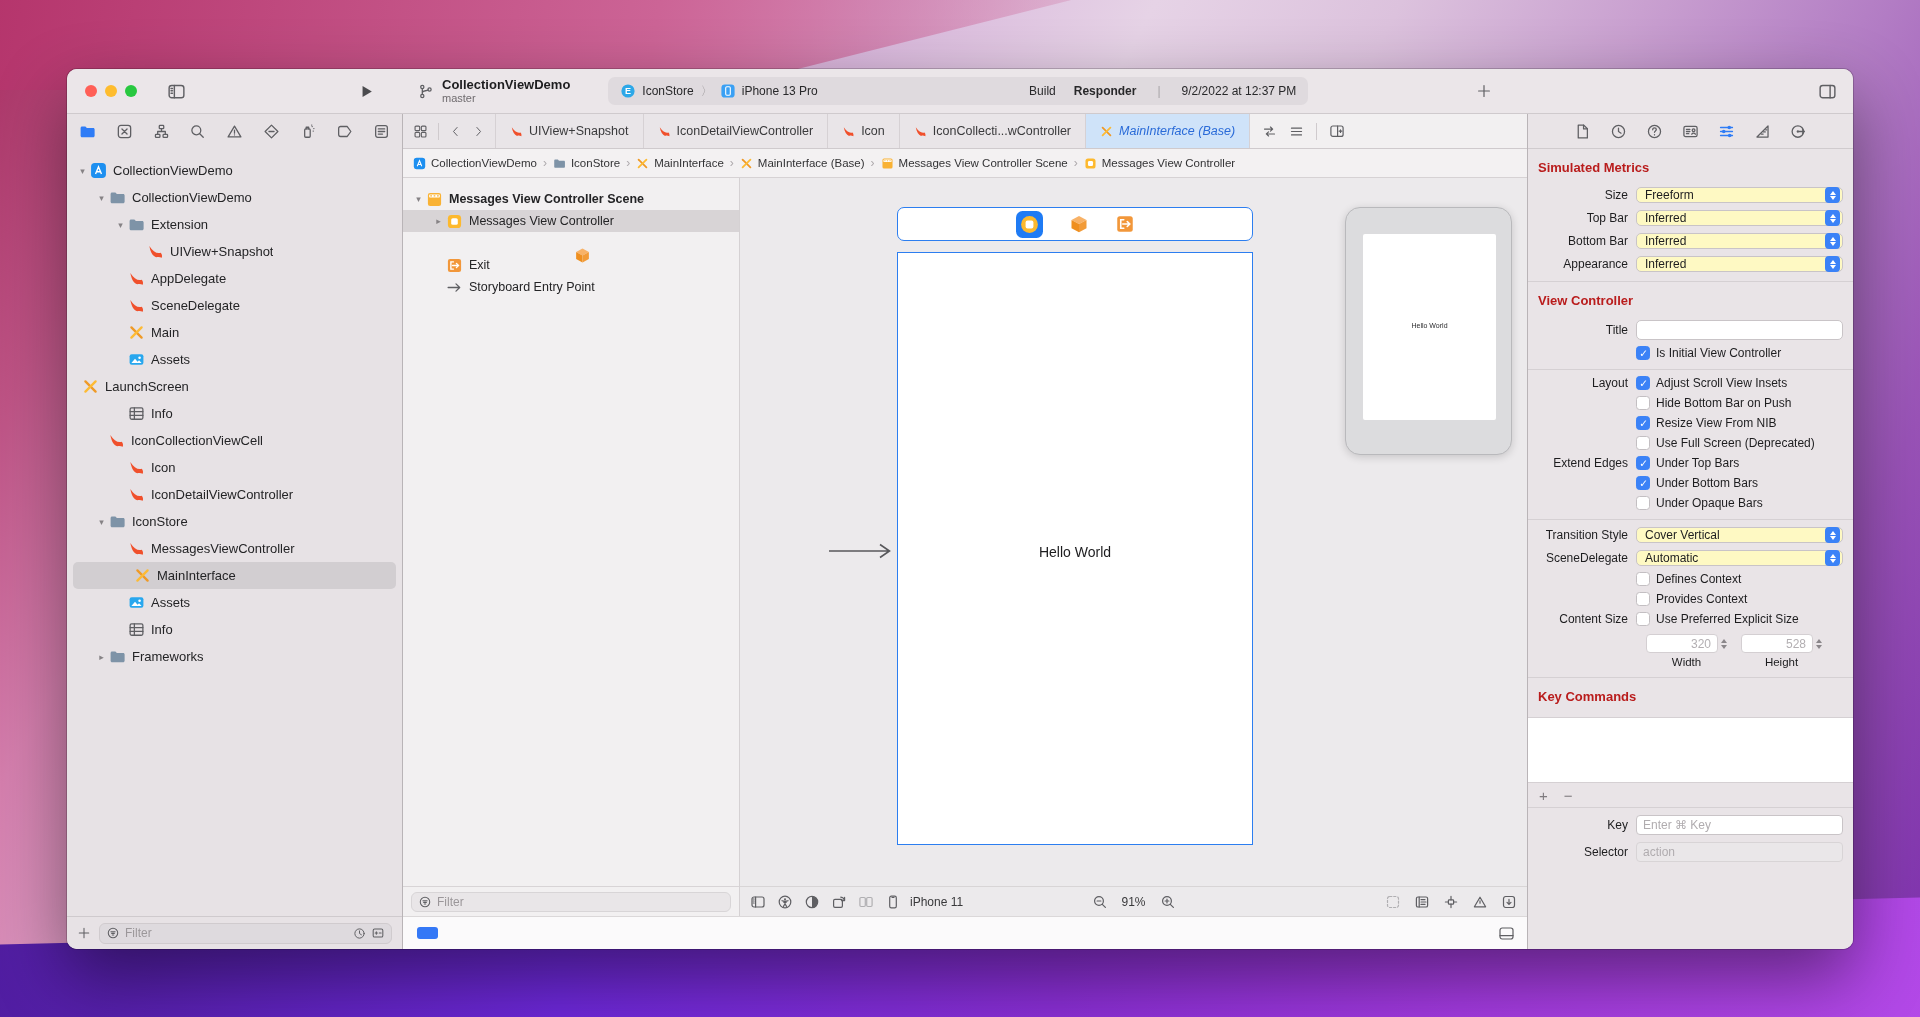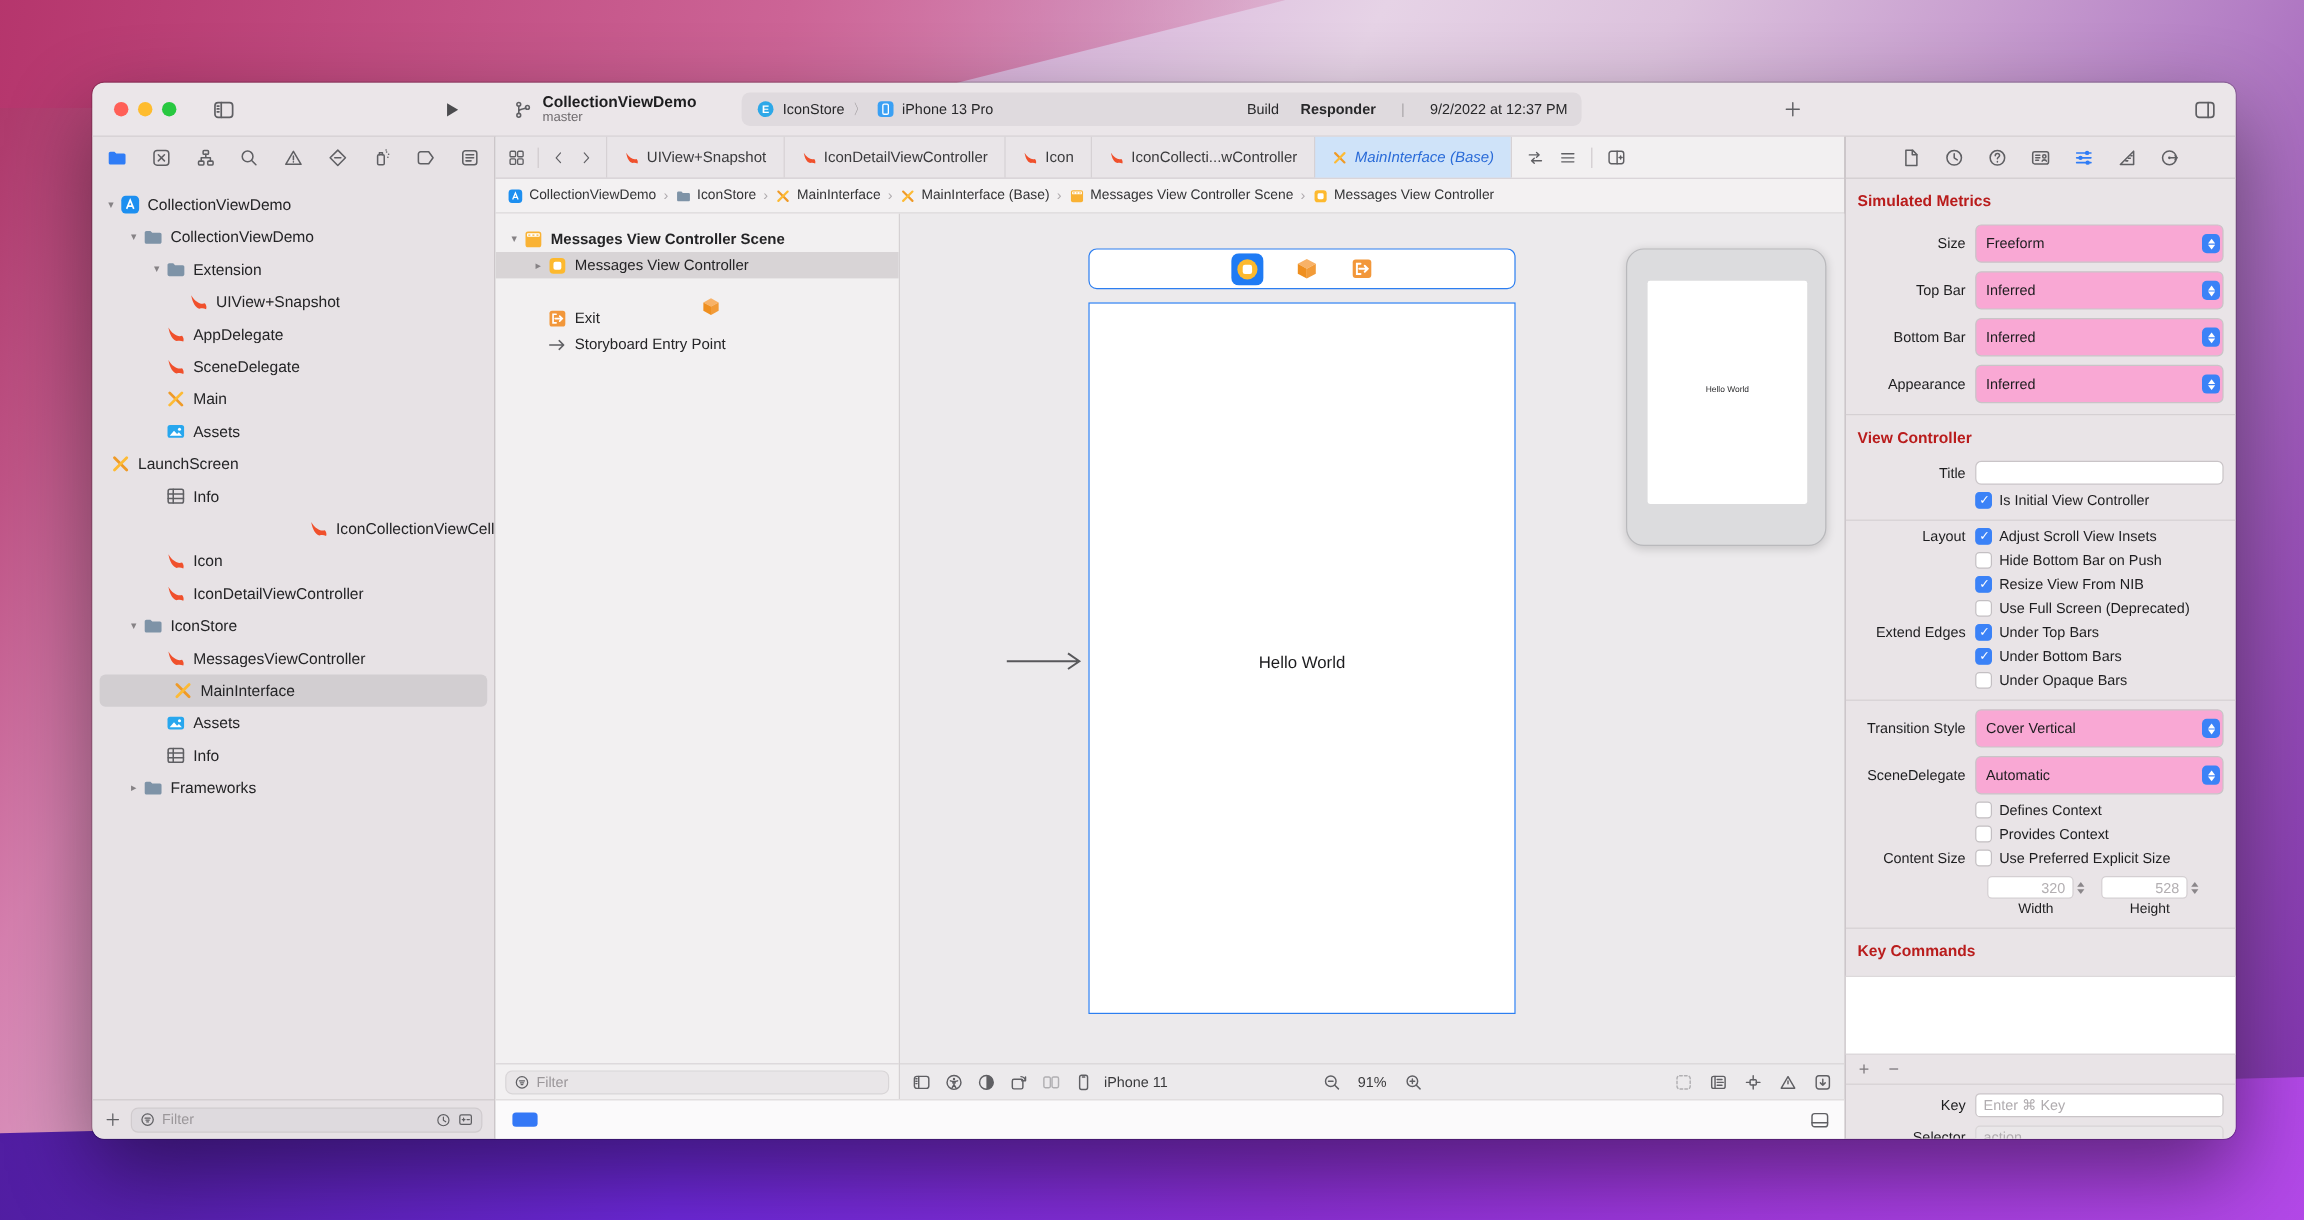--- a/index.html
+++ b/index.html
@@ -8,21 +8,21 @@
          -webkit-font-smoothing:antialiased; }
   .desktop { position:relative; width:1920px; height:1017px; overflow:hidden;
     background:linear-gradient(118deg,#a93264 0%,#bf5486 9%,#d57fae 17%,#dda2c8 26%,#d9b7dc 36%,
       #e6d3e6 47%,#dcc2dd 57%,#c9a0d0 67%,#b27cc4 77%,#9a53b8 87%,#7d2fae 100%); }
   .desktop::before { content:""; position:absolute; left:0; top:-30px; width:62%; height:120px;
     background:linear-gradient(100deg,#b5356c,#cc6496 55%,rgba(204,100,150,0)); 
     clip-path:polygon(0 0,100% 0,60% 100%,0 100%); }
   .desktop::after { content:""; position:absolute; left:-2%; right:-2%; bottom:-34px; height:130px;
     background:linear-gradient(95deg,#4f1d9e,#6d28d9 30%,#8b2fd6 55%,#a33ae0 75%,#b44ae8 100%);
     transform:rotate(-1.4deg); }
-  .window { position:absolute; left:77px; top:69px; width:1786px; height:880px; border-radius:10px;
+  .window { position:absolute; left:67px; top:69px; width:1786px; height:880px; border-radius:10px;
     background:#ece7ea; box-shadow:0 28px 70px rgba(0,0,0,.45), 0 0 0 1px rgba(0,0,0,.18);
     overflow:hidden; z-index:2; display:flex; flex-direction:column; }
 
   
   .toolbar { height:45px; background:#ebe6e9; border-bottom:1px solid #cfcacd; display:flex; align-items:center; flex:0 0 45px; }
   .tb-left { width:336px; display:flex; align-items:center; padding-left:18px; height:100%; }
   .lights { display:flex; gap:8px; }
   .light { width:12px; height:12px; border-radius:50%; }
   .tb-rest { flex:1; display:flex; align-items:center; height:100%; padding-right:16px; min-width:0; }
   .proj-block { margin-left:8px; line-height:1.1; }
@@ -101,21 +101,21 @@
   .disabled-ic { opacity:.42; }
 
   
   .inspector { width:326px; background:#e9e4e7; border-left:1px solid #b9b4b7; display:flex; flex-direction:column; font-size:12px; }
   .insp-tabs { height:35px; border-bottom:1px solid #d0cbce; display:flex; align-items:center; justify-content:center; gap:19px; flex:0 0 35px; color:#6c6c70; }
   .insp-body { flex:1; overflow:hidden; padding-bottom:8px; }
   .sec-header { padding:11px 10px 5px; font-weight:700; font-size:13px; color:#b91c1c; }
   .divider { height:1px; background:#d5d0d3; margin-top:9px; }
   .irow { display:flex; align-items:center; margin:7px 10px 0 0; }
   .row-label { width:108px; flex:0 0 108px; text-align:right; padding-right:8px; color:#1d1d1f; }
-  .dropdown { flex:1; height:32px; background:#f9a8d4; border:1px solid #c9c4c7; border-radius:5px;
+  .dropdown { flex:1; height:16px; background:#fef9c3; border:1px solid #c9c4c7; border-radius:5px;
     display:flex; align-items:center; padding:0 2px 0 8px; color:#1d1d1f; }
   .dd-value { flex:1; white-space:nowrap; overflow:hidden; }
   .stepper { width:15px; height:16px; background:#3b82f7; border-radius:4px; display:flex; flex-direction:column;
     align-items:center; justify-content:center; flex:0 0 15px; }
   .stepper i { width:0; height:0; border:3px solid transparent; display:block; }
   .stepper .up { border-bottom:4px solid #fff; margin-bottom:1px; }
   .stepper .dn { border-top:4px solid #fff; }
   .text-field { flex:1; height:20px; background:#fff; border:1px solid #c9c4c7; border-radius:5px; font:inherit; padding:0 6px; outline:none; }
   .chk-row { display:flex; align-items:center; margin:6px 10px 0 0; }
   .cb { width:14px; height:14px; border-radius:3.5px; background:#fff; border:1px solid #c3bfc2; flex:0 0 14px; position:relative; }
@@ -366,21 +366,21 @@
             <div class="tree-row" style="padding-left: 46px;">
               <span class="chev"></span>
               <span class="icon tree-ic" style="width: 17px; height: 17px;">
                 <svg viewBox="0 0 16 16" fill="none" stroke="#5f5f63" stroke-width="1.2" stroke-linecap="round" stroke-linejoin="round">
                   <rect x="2" y="2.6" width="12" height="10.8" rx="1.4"></rect>
                   <path d="M2 6.2 h12 M2 9.8 h12 M6 2.6 v10.8"></path>
                 </svg>
               </span>
               <span class="tree-label">Info</span>
             </div>
-            <div class="tree-row" style="padding-left: 46px; justify-content: flex-end;">
+            <div class="tree-row" style="padding-left: 26px;">
               <span class="chev"></span>
               <span class="icon tree-ic" style="width: 17px; height: 17px;">
                 <svg viewBox="0 0 16 16">
                   <path d="M2.2 2.8C5.4 8.1 9.5 10.4 12.9 9.2c1.1 1.2 1.6 2.9 1 4.6-2-0.9-3.5-0.9-5.2-0.4C5.5 12.4 3.3 8.9 2.2 2.8Z" fill="#f0502c"></path>
                 </svg>
               </span>
               <span class="tree-label">IconCollectionViewCell</span>
             </div>
             <div class="tree-row" style="padding-left: 46px;">
               <span class="chev"></span>

